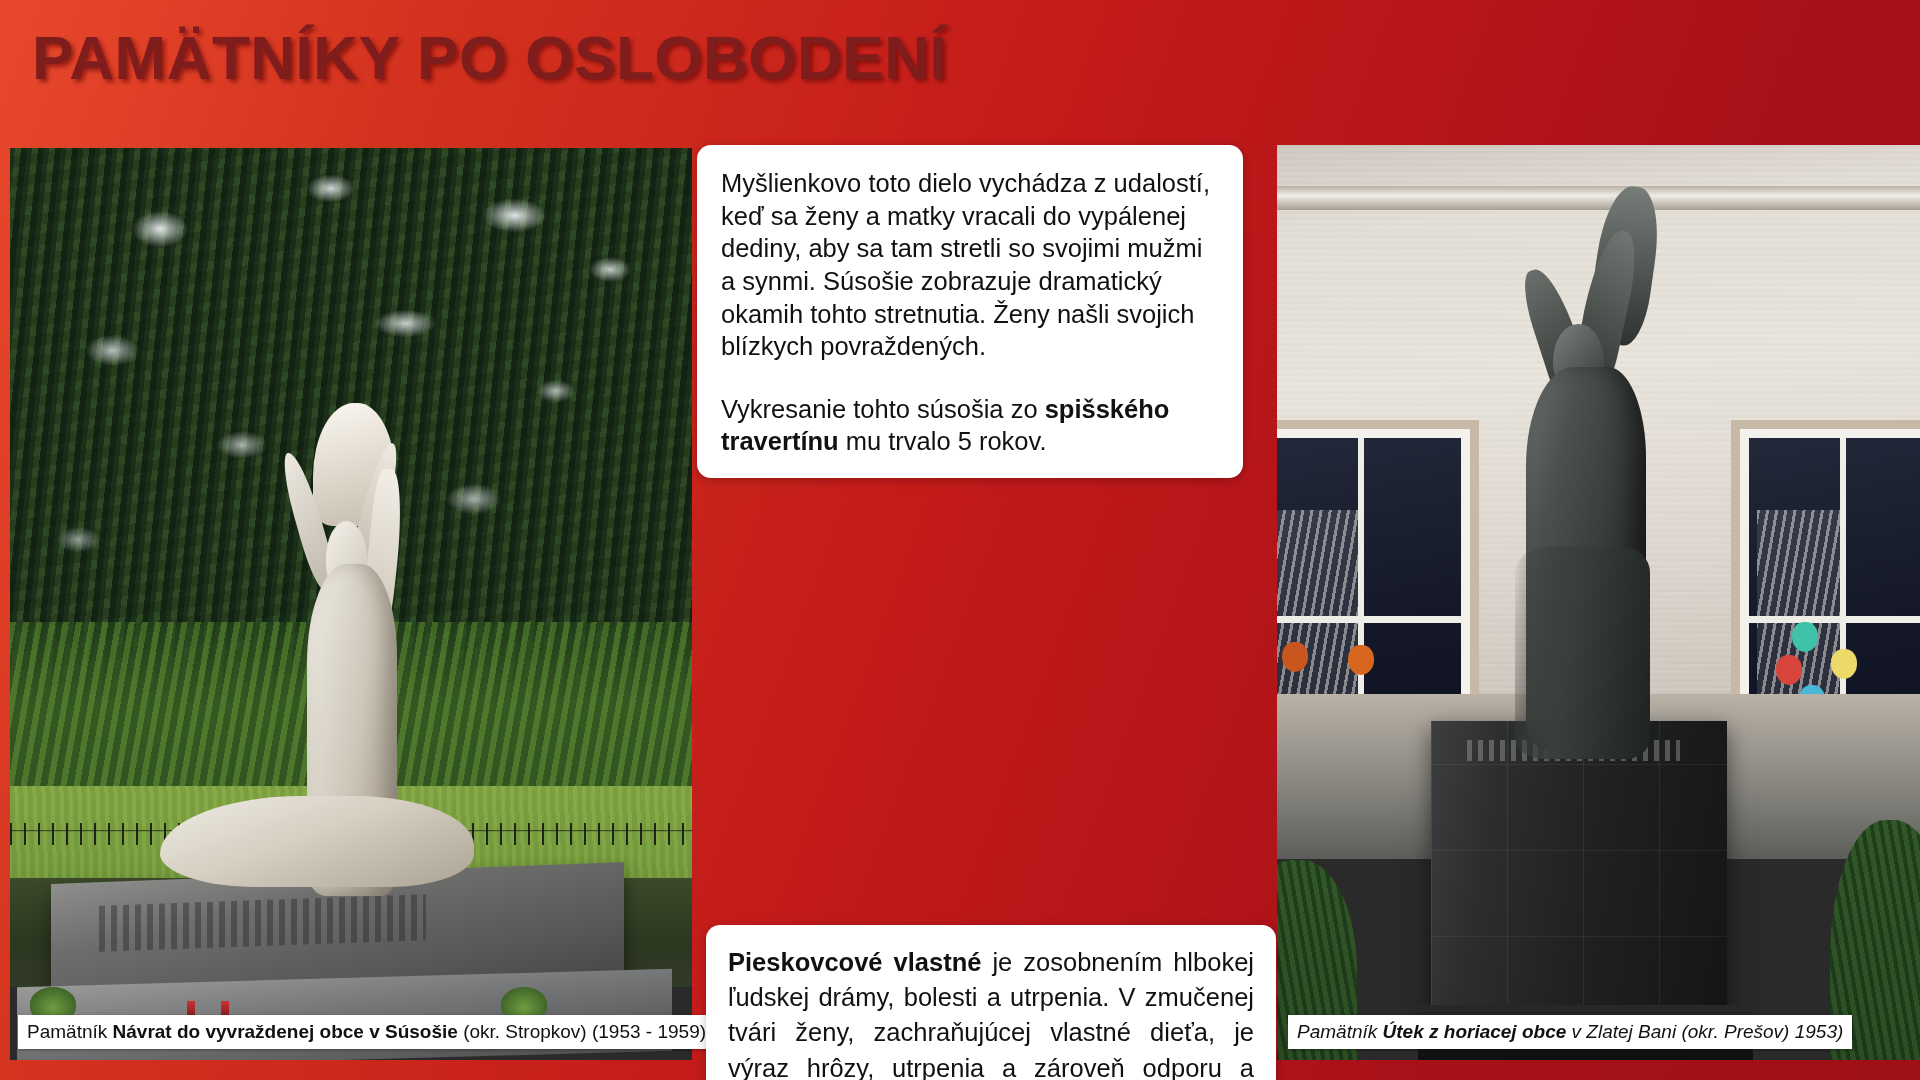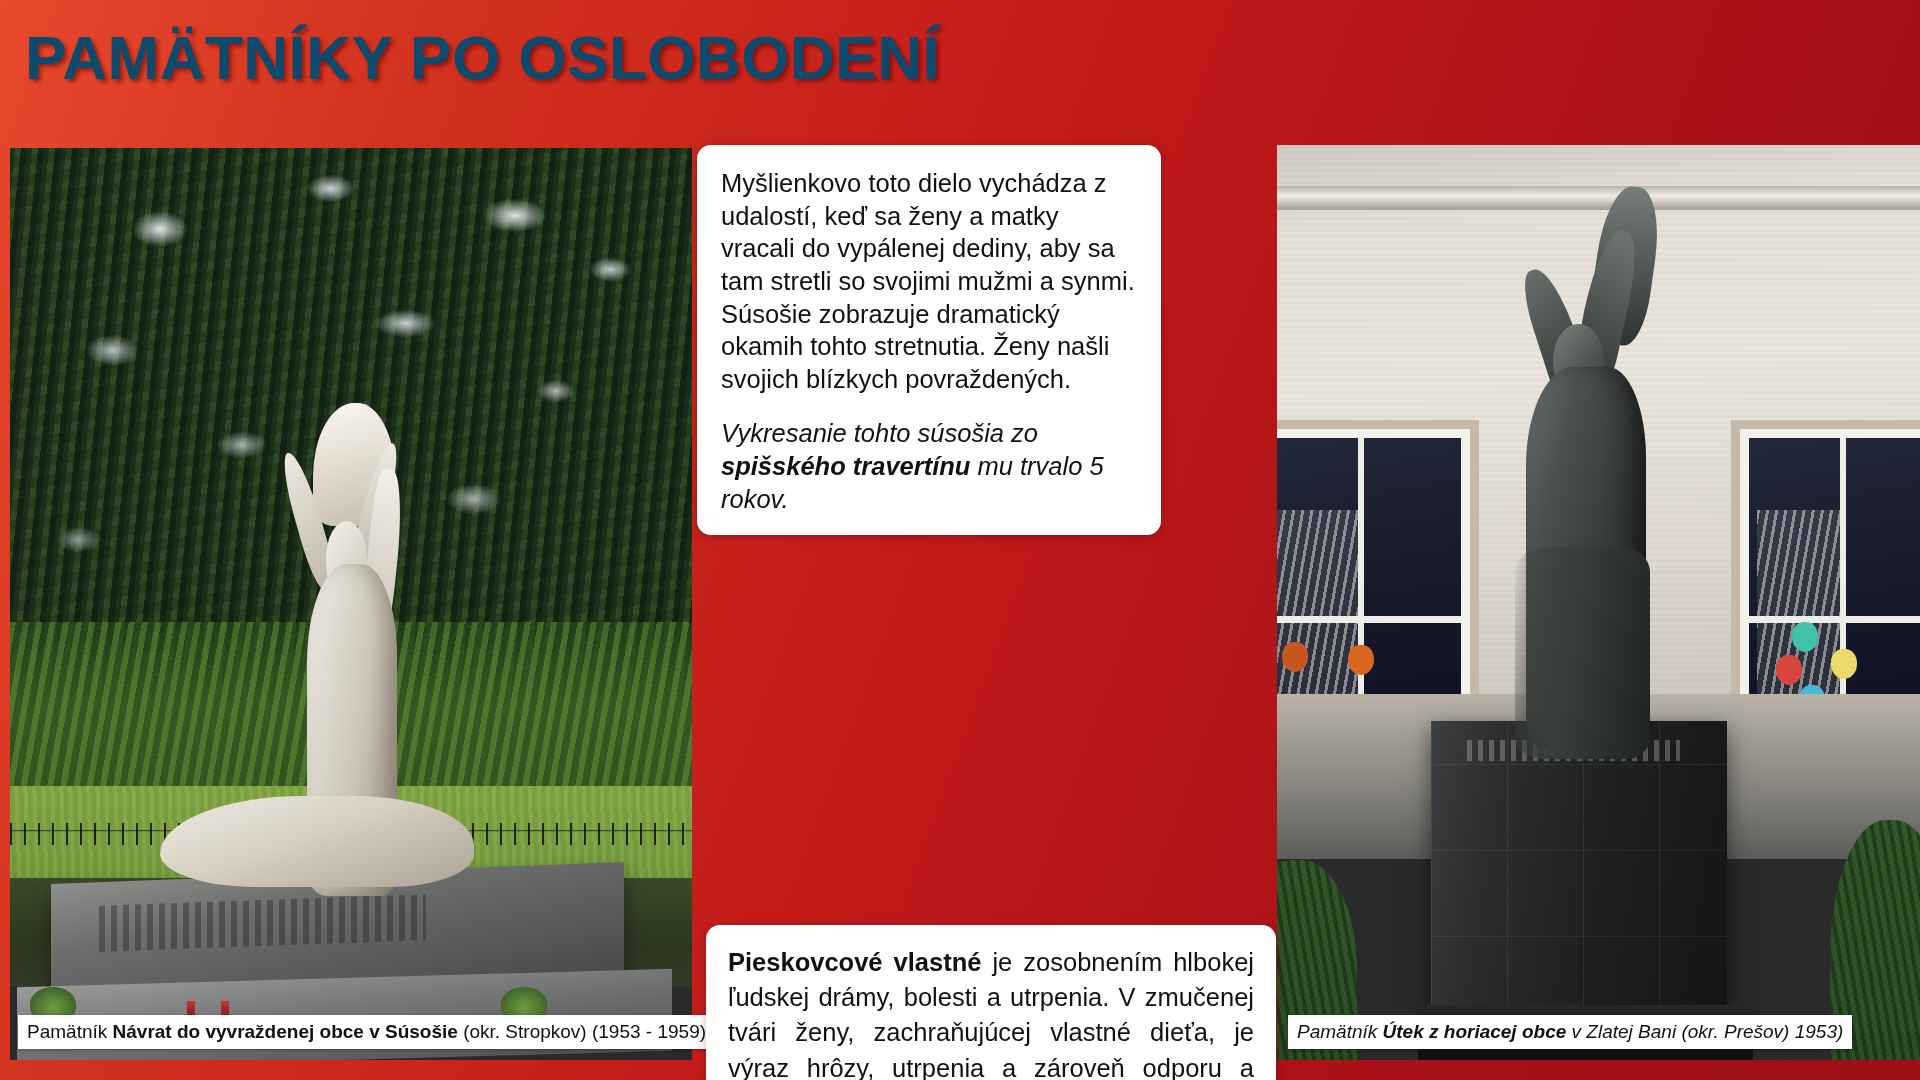--- a/index.html
+++ b/index.html
@@ -5,23 +5,23 @@
   * { margin:0; padding:0; box-sizing:border-box; }
   html,body { width:1920px; height:1080px; overflow:hidden; }
   body {
     font-family:"Liberation Sans", sans-serif;
     background: linear-gradient(110deg, #e8492c 0%, #d4331f 18%, #c31a1a 48%, #a81118 78%, #9e0f16 100%);
     position:relative;
   }
 
   
   #slide-title{
-    position:absolute; left:25px; top:22px;
+    position:absolute; left:32px; top:22px;
     font-size:62px; font-weight:bold; letter-spacing:.5px;
-    color:#0c4a6e; white-space:nowrap;
+    color:#7f1d1d; white-space:nowrap;
     text-shadow: 3px 3px 4px rgba(90,0,0,.55);
   }
 
   
   .photo{
     position:absolute; overflow:hidden; background:#2a2a2a;
   }
   #photo-left  { left:10px;  top:148px; width:682px;  height:912px; }
   #photo-right { left:1277px;top:145px; width:643px;  height:915px; }
 
@@ -250,26 +250,26 @@
   #caption-left  { left:18px;   top:1015px; }
   #caption-right { left:1288px; top:1015px;font-style:italic; }
   .caption b{ font-weight:bold; }
 
   
   .card{
     position:absolute; background:#fff; border-radius:14px;
     box-shadow:0 2px 10px rgba(0,0,0,.25);
   }
   #card-top{
-    left:697px; top:145px; width:464px; padding:22px 24px 20px 24px;
+    left:697px; top:145px; width:546px; padding:22px 24px 20px 24px;
   }
   #card-top p{
     font-size:25.5px; line-height:1.28; color:#111;
   }
-  #card-top p + p{ margin-top:22px;font-style:italic; }
+  #card-top p + p{ margin-top:30px; }
 
   #card-bottom{
     left:706px; top:925px; width:570px; padding:20px 22px 22px 22px;
   }
   #card-bottom p{
     font-size:25.5px; line-height:1.38; color:#111; text-align:justify;
   }
   .bold{ font-weight:bold; }
 </style>
 </head>

